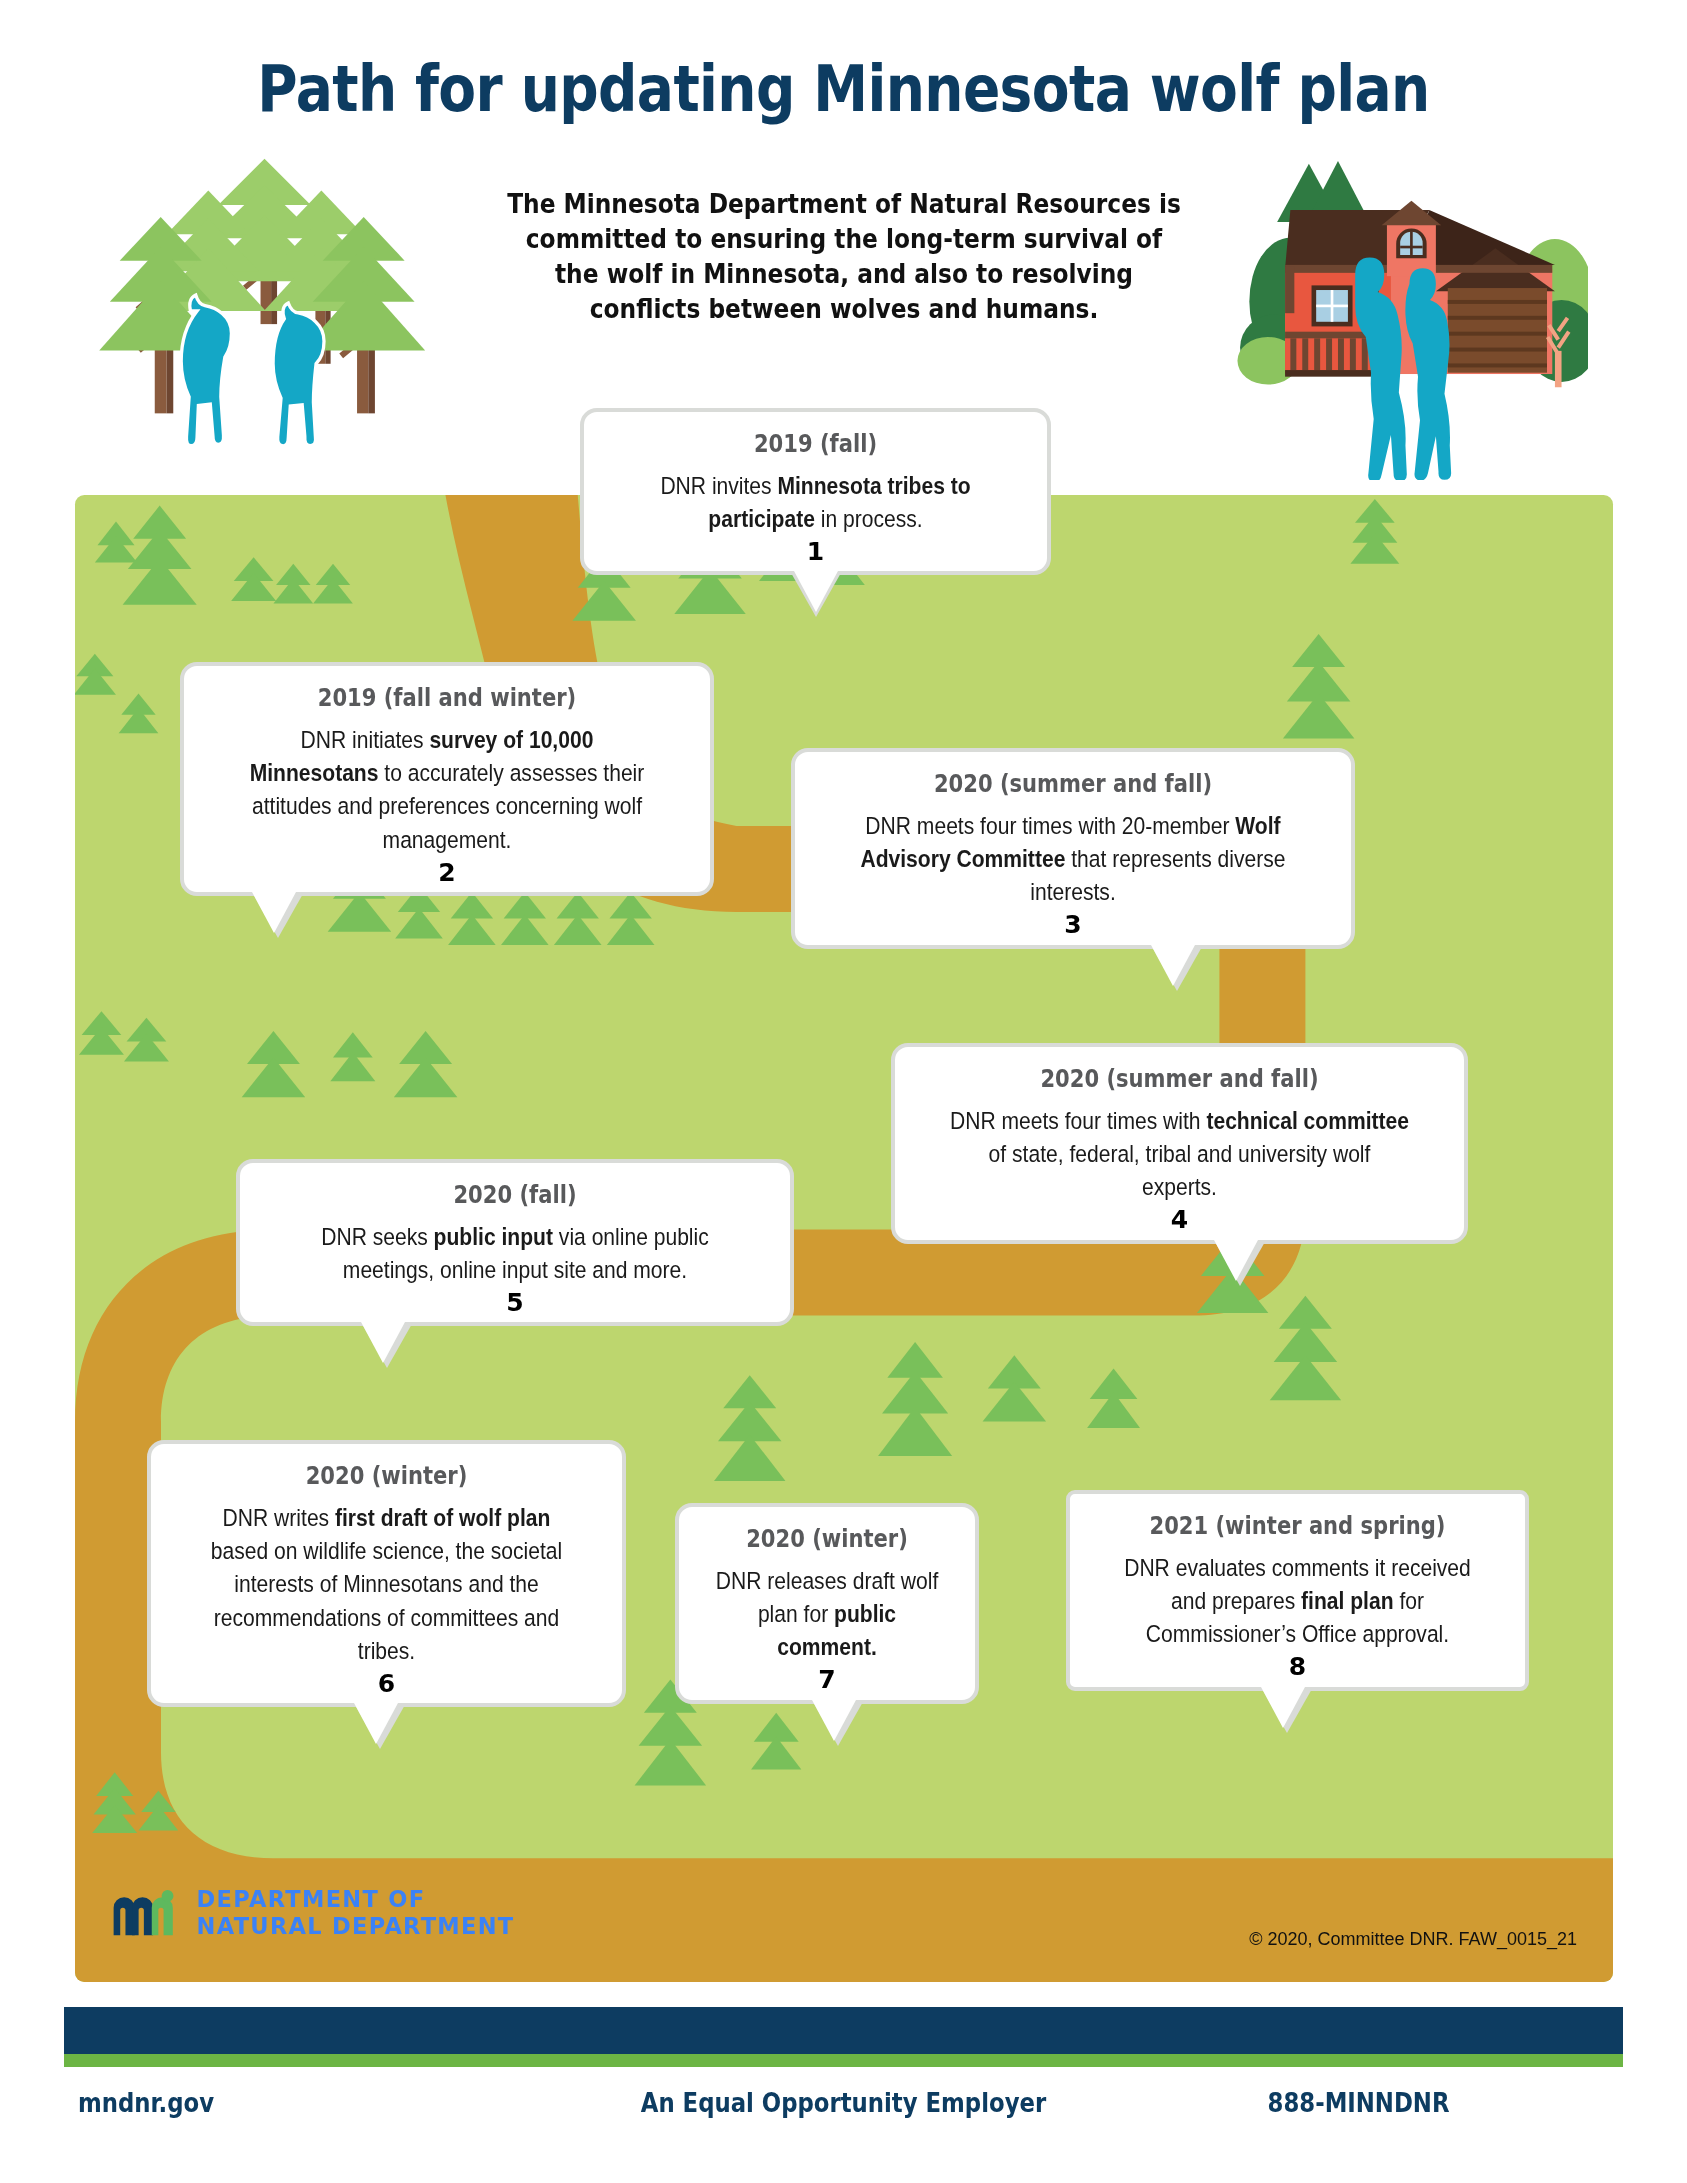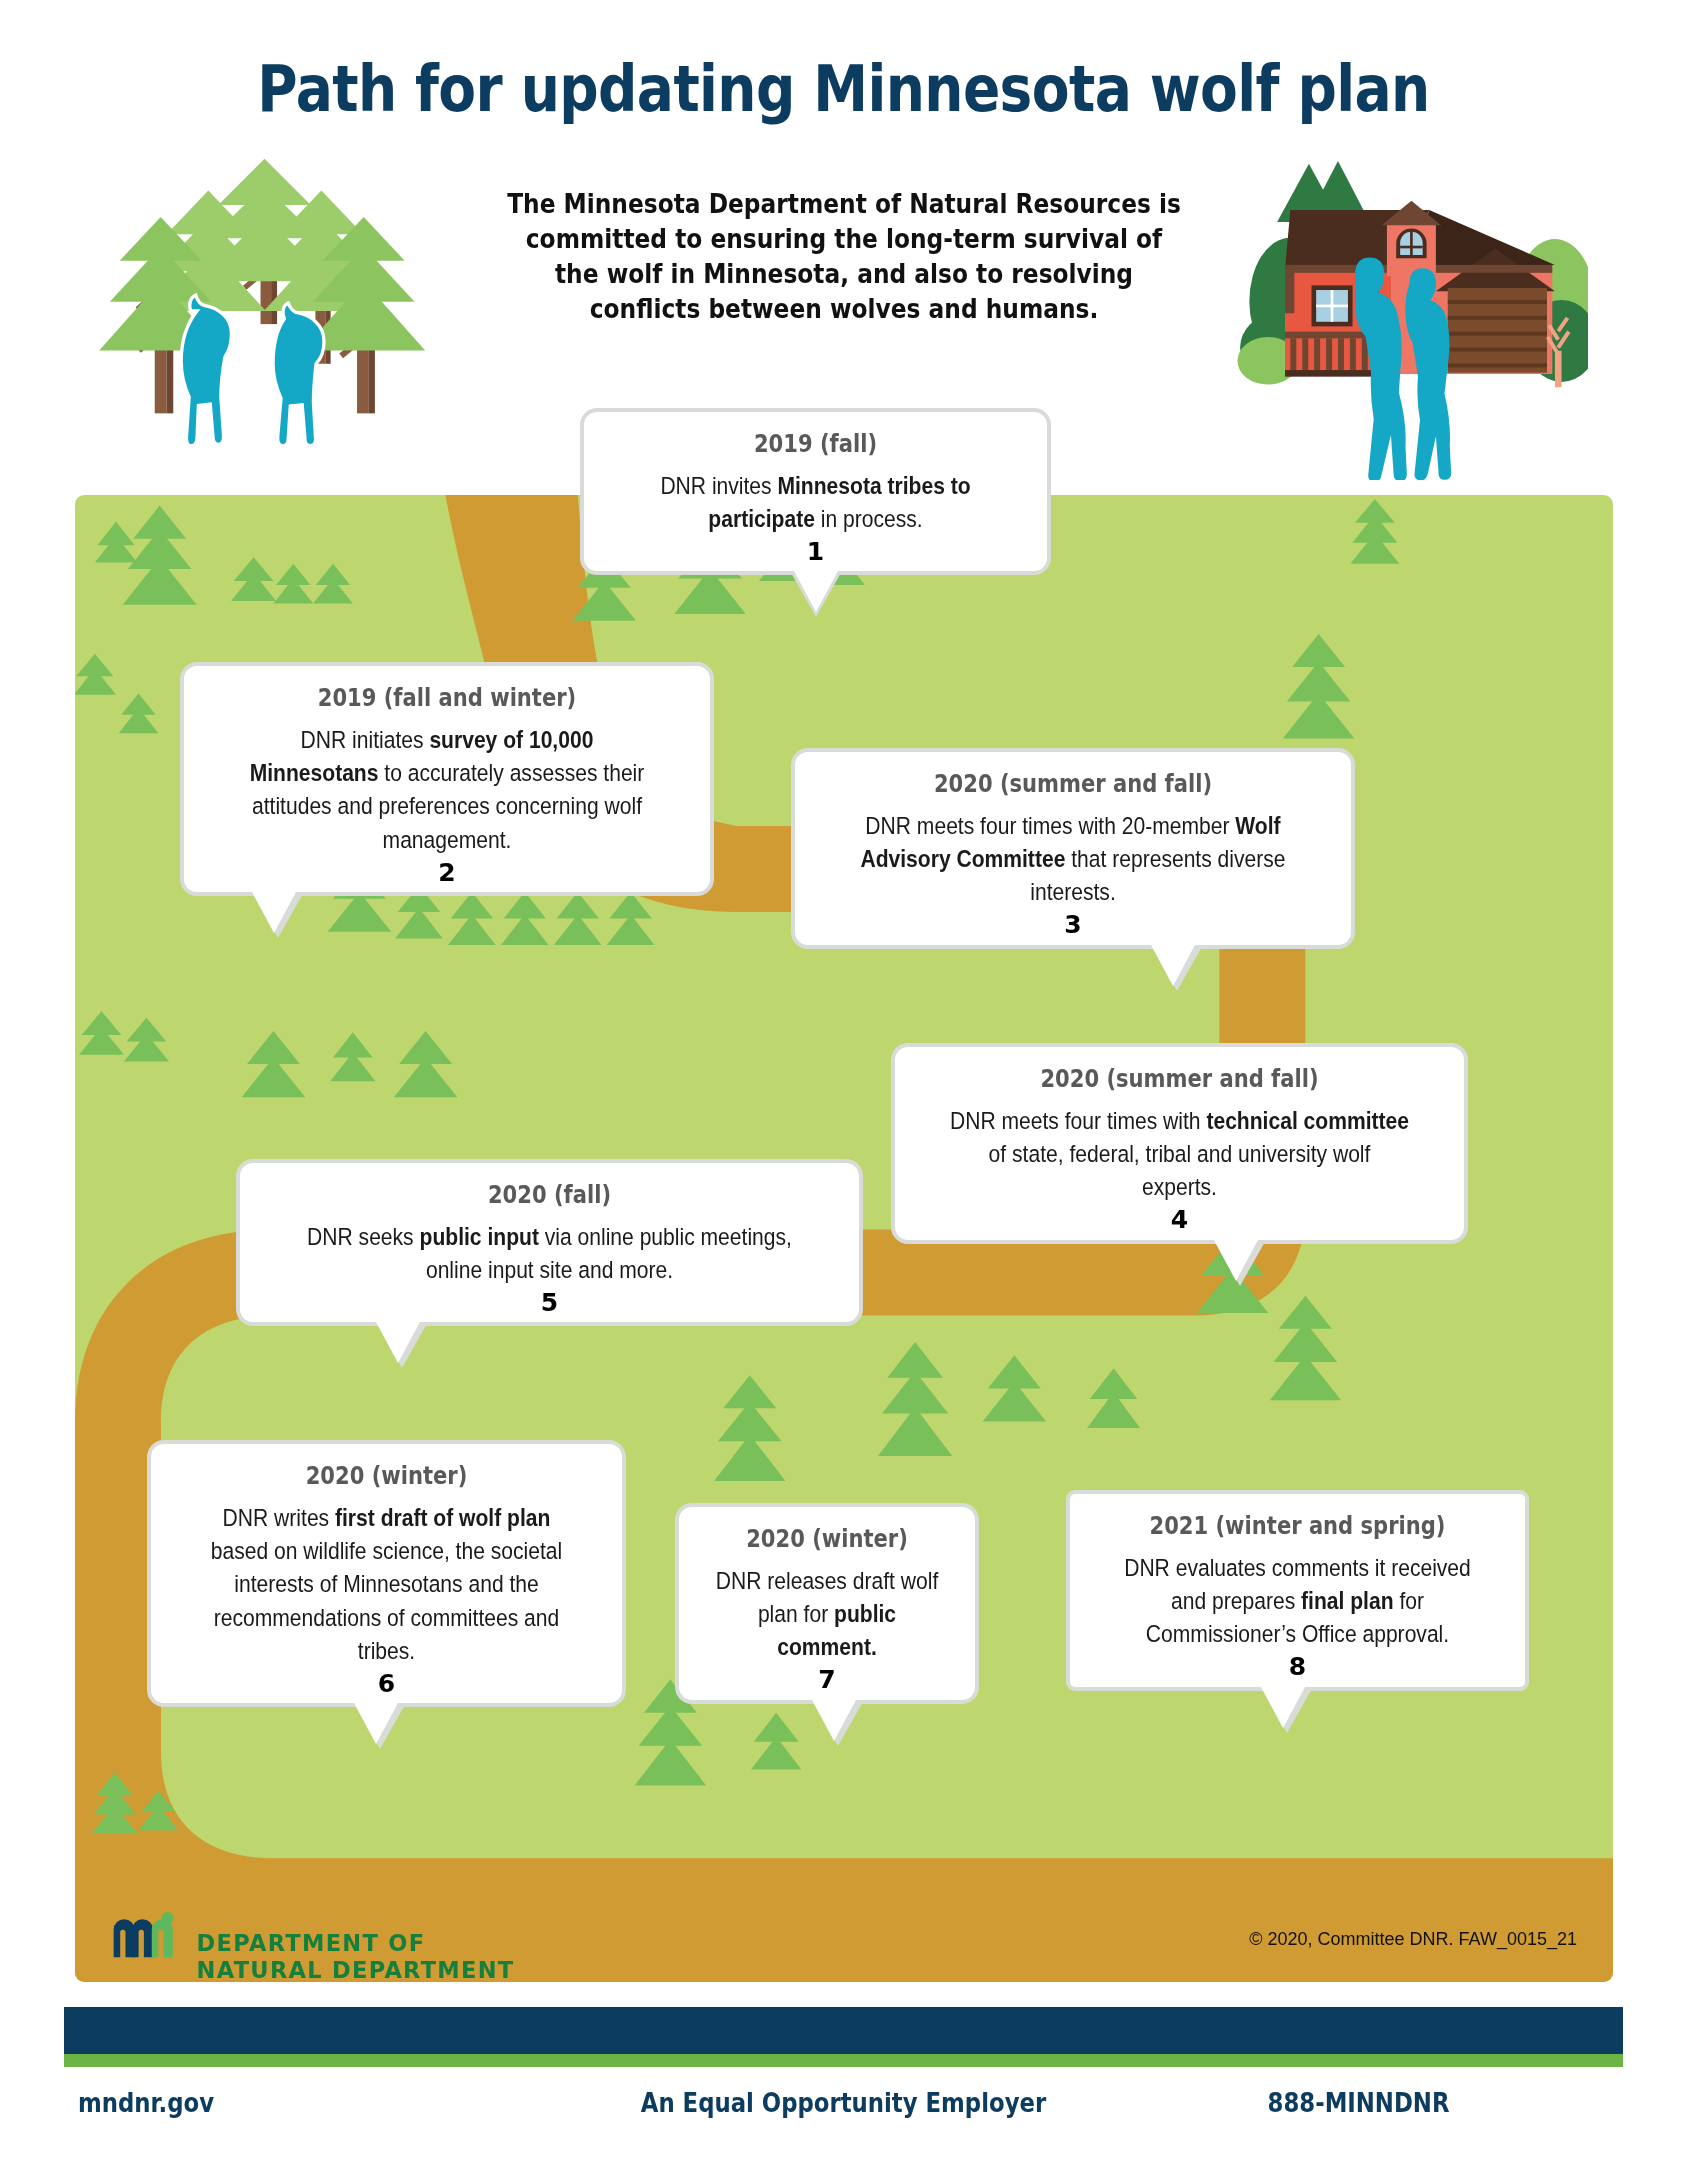--- a/index.html
+++ b/index.html
@@ -66,43 +66,42 @@
     position:absolute; bottom:-46px; width:0; height:0;
     border-left:26.5px solid transparent; border-right:26.5px solid transparent;
     border-top:46px solid #d9dbd8;
   }
 
   
   #callout-1{left:580px; top:401px;  width:471px;margin-top:7px;}
   #callout-2{left:180px; top:662px; width:534px;}
   #callout-3{left:791px;top:748px; width:564px;}
   #callout-4{left:891px;top:1043px; width:577px;}
-  #callout-5{left:236px; top:1159px; width:627px;}
+  #callout-5{left:236px; top:1159px; width:558px;}
   #callout-6{left:147px; top:1440px; width:479px;}
   #callout-7{left:675px;top:1503px; width:304px;}
   #callout-8{left:1066px;top:1490px; width:463px;border-radius:9px;}
 
   
   #callout-1 .tail,#callout-1 .tail-b{left:50%;transform:translateX(-50%);}
   #callout-2 .tail,#callout-2 .tail-b{left:13%;}
   #callout-3 .tail,#callout-3 .tail-b{left:64%;}
   #callout-4 .tail,#callout-4 .tail-b{left:56%;}
   #callout-5 .tail,#callout-5 .tail-b{left:22%;}
   #callout-6 .tail,#callout-6 .tail-b{left:43%;}
   #callout-7 .tail,#callout-7 .tail-b{left:45%;}
   #callout-8 .tail,#callout-8 .tail-b{left:42%;}
 
   
   #dnr-logo{position:absolute; left:111px; top:1886px; z-index:50;
             display:flex; align-items:center; gap:14.6px;}
   #dnr-logo .wordmark{
     font-family:"DejaVu Sans","Liberation Sans",sans-serif;
-    font-weight:bold; color:#15803d; font-size:22.5px; line-height:1.18;
+    font-weight:bold; color:#3b82f6; font-size:22.5px; line-height:1.18;
     letter-spacing:1.3px;
-    margin-top:44px;
   }
   #copyright{
     position:absolute; right:110px; top:1929px; z-index:50;
     font-size:18px; color:#111111; font-family:"Liberation Sans",sans-serif;
     font-weight:300;
   }
 
   
   #footer-navy-bar{position:absolute;left:64px;top:2007px;width:1559px;height:48px;background:#0d3c61;}
   #footer-green-bar{position:absolute;left:64px;top:2054px;width:1559px;height:13.2px;background:#6cb544;}

